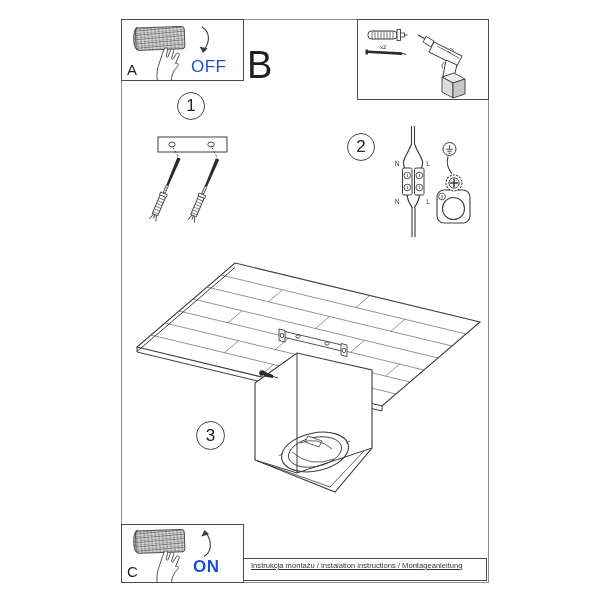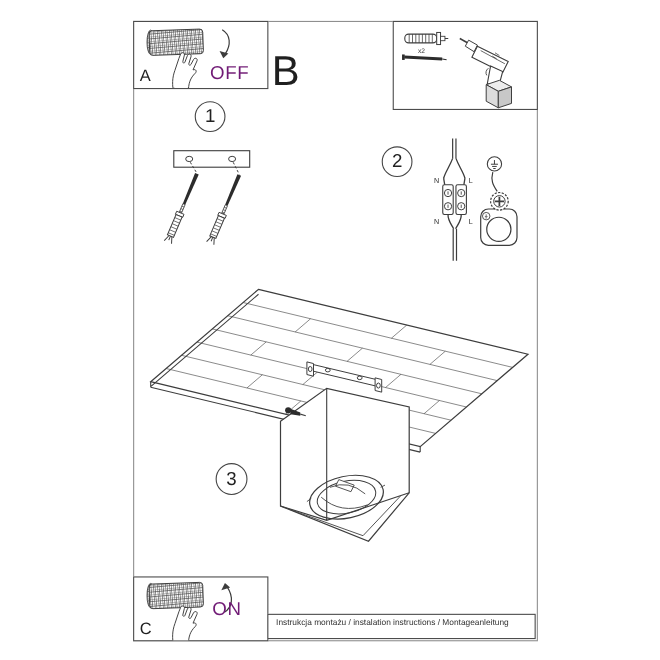--- a/index.html
+++ b/index.html
@@ -2,25 +2,25 @@
 <html><head>
 <meta charset="utf-8">
 <style>
   html,body{margin:0;padding:0;background:#f7f7f7;}
   #page{position:relative;width:600px;height:600px;background:#ffffff;overflow:hidden;
         font-family:"Liberation Sans","DejaVu Sans",sans-serif;color:#2e2e2e;}
   .abs{position:absolute;}
   .frame{border:1px solid #8f8f8f;}
   .boxed{border:1px solid #4c4c4c;background:#ffffff;}
   .corner-letter{font-size:15px;color:#1f1f1f;}
-  .state-label{font-size:17px;letter-spacing:.5px;color:#701a75;}
+  .state-label{font-size:17px;letter-spacing:.5px;color:#1d4ed8;}
   #label-b{font-size:38px;color:#1f1f1f;}
   .step-circle{border:1.3px solid #454545;border-radius:50%;background:#fff;
       display:flex;align-items:center;justify-content:center;font-size:17px;color:#222;}
-  #box-title{font-size:7.6px;line-height:10.5px;color:#333;padding:2px 16px 0 7px;box-sizing:border-box;}
+  #box-title{font-size:7.6px;line-height:10.5px;color:#333;padding:2px 16px 0 7px;box-sizing:border-box;text-decoration:underline;}
   svg{display:block;}
   svg text{font-family:"Liberation Sans","DejaVu Sans",sans-serif;fill:#2e2e2e;}
 </style>
 </head>
 <body>
 
 <div id="page">
 
   <svg width="0" height="0" style="position:absolute">
     <defs>
@@ -201,20 +201,20 @@
     <svg width="121" height="57" viewBox="0 0 121 57">
       <g transform="translate(9,2) scale(0.8)">
         <use href="#switch-hand"></use>
       </g>
       <g>
         <path d="M82,31.5 C89.5,27 90.5,17.5 84.5,8.5" fill="none" stroke="#3d3d3d" stroke-width="1.1"></path>
         <polygon points="82.5,5 79.2,11.6 87.2,9.2" fill="#3d3d3d"></polygon>
       </g>
     </svg>
     <span class="abs corner-letter" style="left:5px;top:38px;">C</span>
-    <span class="abs state-label" style="left:71px;top:19px;">ON</span>
+    <span class="abs state-label" style="left:71px;top:32px;font-weight:bold;">ON</span>
   </div>
 
   <div class="abs boxed" id="box-title" style="left:243px;top:558px;width:244px;height:23px;">
     <div>Instrukcja montażu / instalation instructions / Montageanleitung</div>
   </div>
 
 </div>
 
 </body></html>

